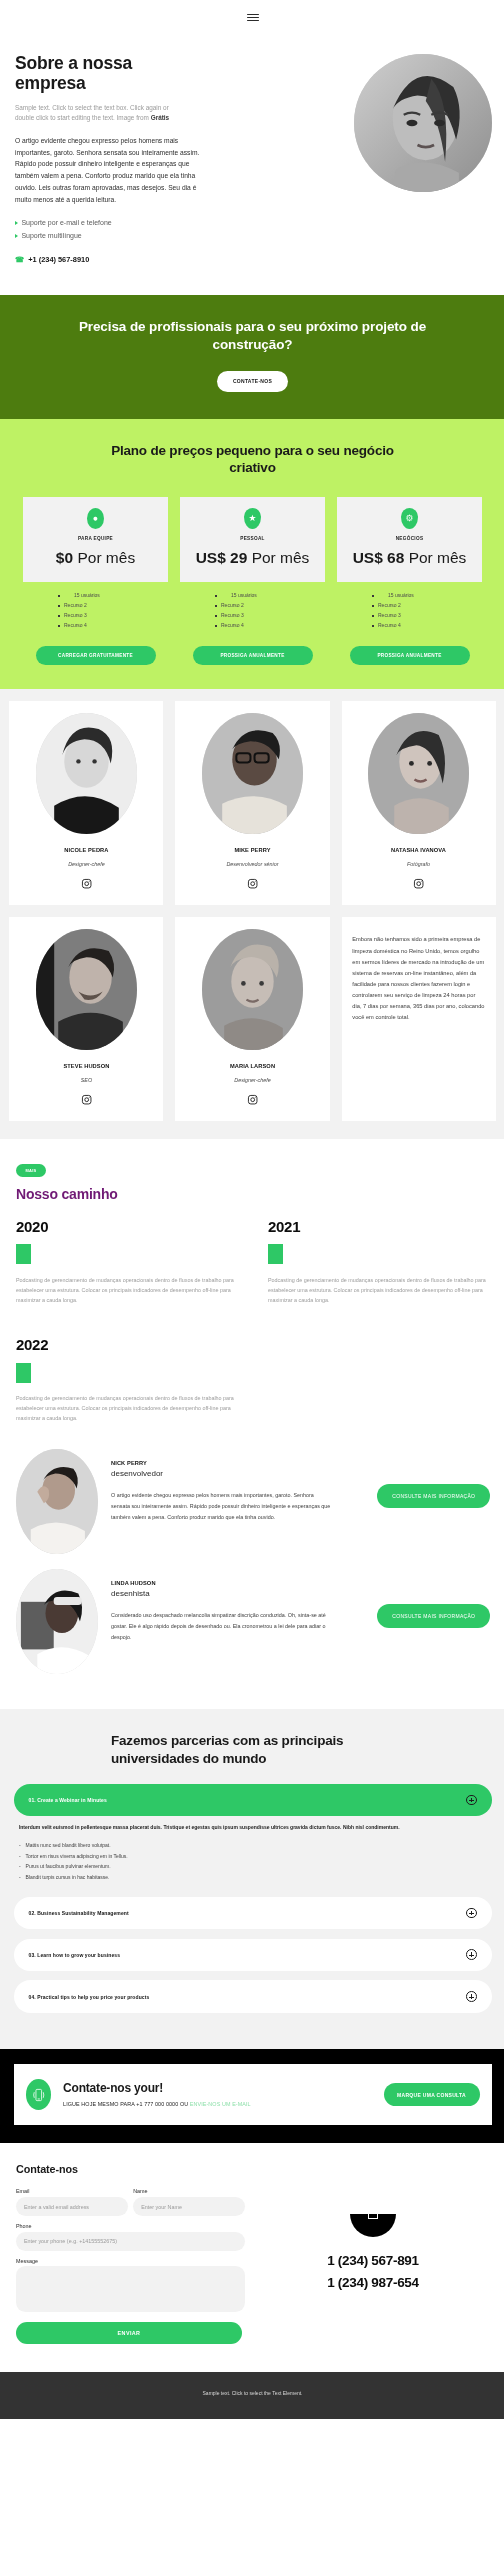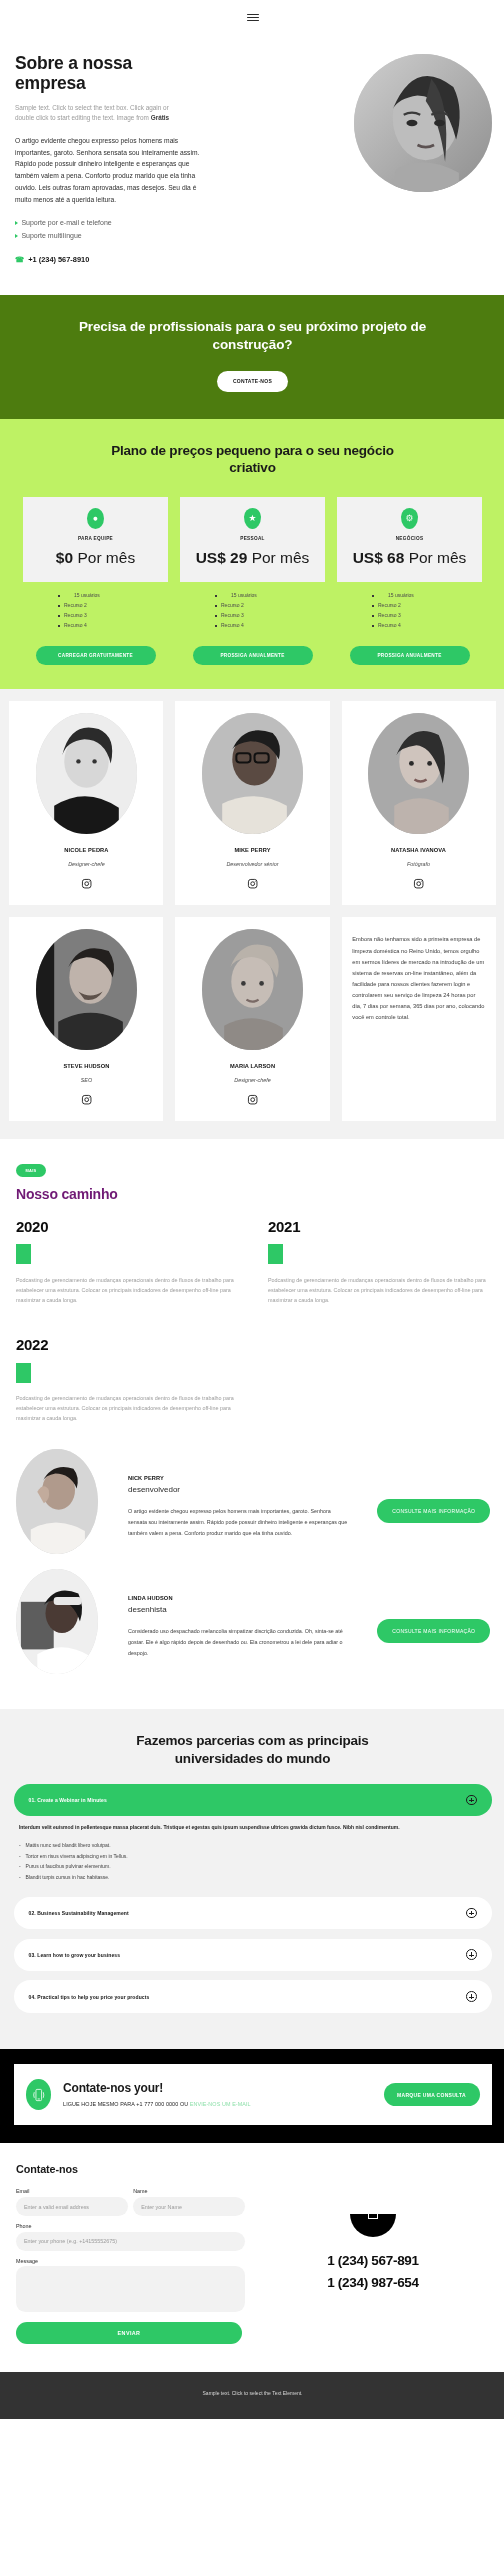--- a/index.html
+++ b/index.html
@@ -265,24 +265,23 @@
     margin-bottom: 9.4px;
     color: #0d0d0d;
   }
   .tl-square { width: 15px; height: 20px; background: #2ec866; margin-bottom: 10.8px; }
   .tl-text { font-size: 5.4px; line-height: 1.85; color: #9c9c9c; }
 
   
   .testis { background: #fff; padding: 2.7px 16px 20px 16px; }
   .testi {
     display: flex;
-    gap: 30px;
+    gap: 13px;
     position: relative;
     margin-bottom: 15px;
-    align-items: center;
   }
   .testi-photo {
     width: 82px; height: 105px;
     border-radius: 50%;
     overflow: hidden;
     flex-shrink: 0;
     background: #d9d9d9;
   }
   .testi-photo svg { display: block; width: 100%; height: 100%; }
   .testi-body { flex: 1; padding-top: 10.8px; position: relative; }
@@ -304,21 +303,20 @@
     letter-spacing: 0.3px;
     padding: 8.8px 15px;
     border-radius: 16px;
     cursor: pointer;
     white-space: nowrap;
   }
 
   
   .faq { background: #f2f2f2; padding: 23px 13.5px 27px 13.5px; }
   .faq h2 {
-    text-align: center;
     font-size: 13.5px;
     font-weight: 700;
     line-height: 1.32;
     letter-spacing: -0.2px;
     margin: 0 auto 16px auto;
     max-width: 283px;
   }
   .acc-item { margin-bottom: 9.4px; }
   .acc-head {
     display: flex;

